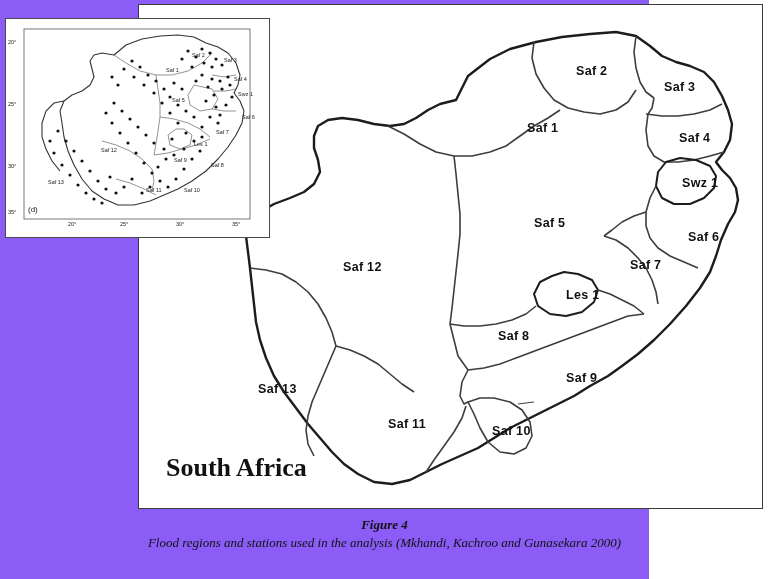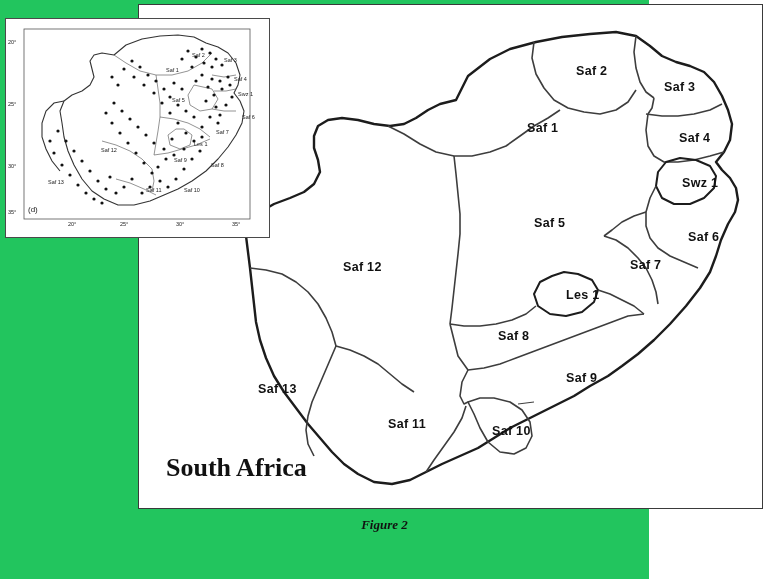--- a/index.html
+++ b/index.html
@@ -11,21 +11,21 @@
     width: 769px;
     height: 579px;
     font-family: "Liberation Sans", sans-serif;
     color: #000;
     overflow: hidden;
   }
   #page {
     position: relative;
     width: 649px;
     height: 579px;
-    background: #22c55e;
+    background: #8b5cf6;
   }
   
   .figure-frame {
     position: absolute;
     left: 138px;
     top: 4px;
     width: 625px;
     height: 505px;
     border: 1px solid #3a3a3a;
     box-sizing: border-box;
@@ -355,16 +355,17 @@
     <div class="inset-label" style="left:2px;  top:190px;">35°</div>
     <div class="inset-label" style="left:62px; top:202px;">20°</div>
     <div class="inset-label" style="left:114px;top:202px;">25°</div>
     <div class="inset-label" style="left:170px;top:202px;">30°</div>
     <div class="inset-label" style="left:226px;top:202px;">35°</div>
 
     <div class="inset-tag" style="left:22px; top:186px;">(d)</div>
   </div>
 
   <div class="caption">
-    <span class="caption-title">Figure 2</span>
+    <span class="caption-title">Figure 4</span>
+    <span class="caption-text">Flood regions and stations used in the analysis (Mkhandi, Kachroo and Gunasekara 2000)</span>
   </div>
 
 </div>
 
 </body></html>

